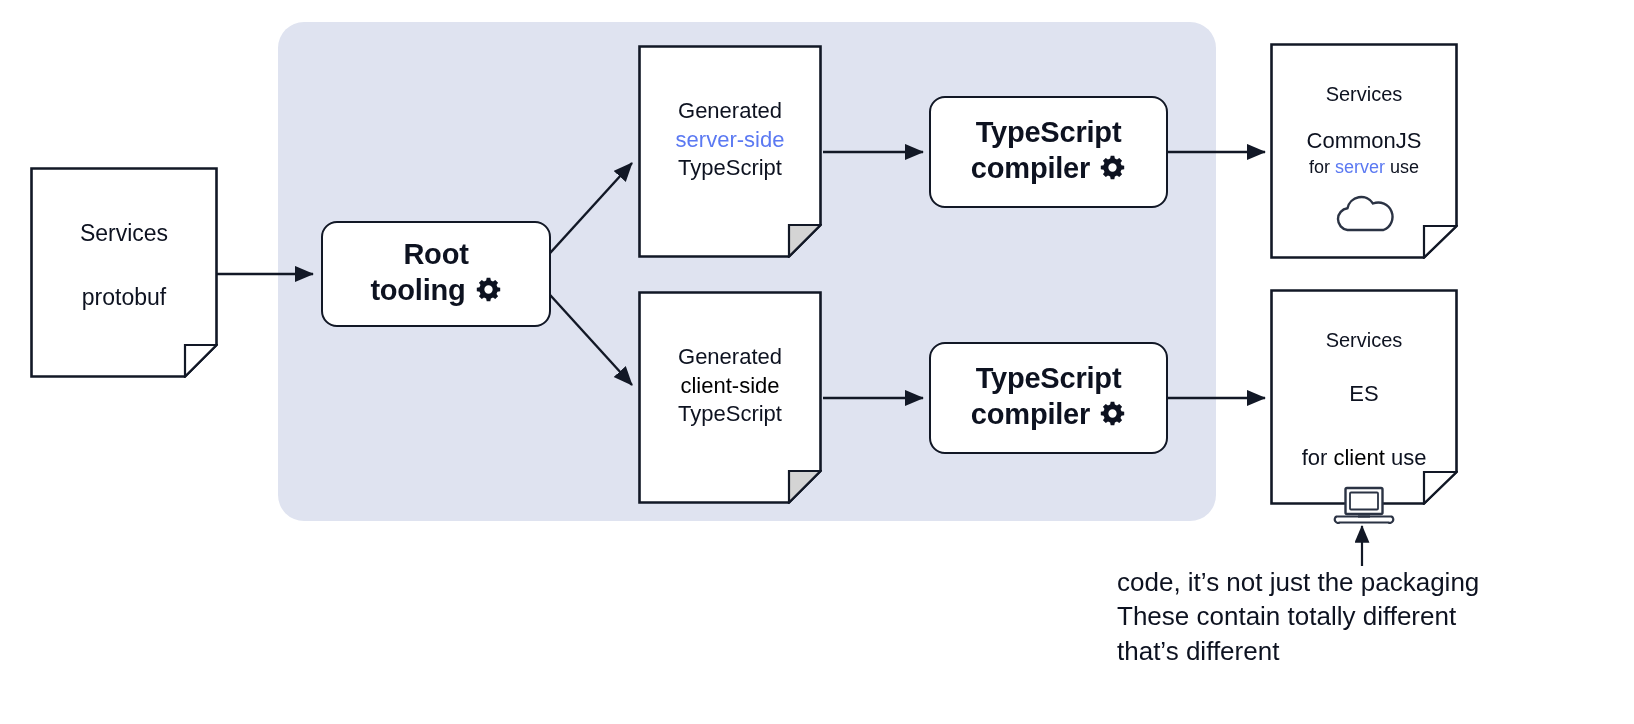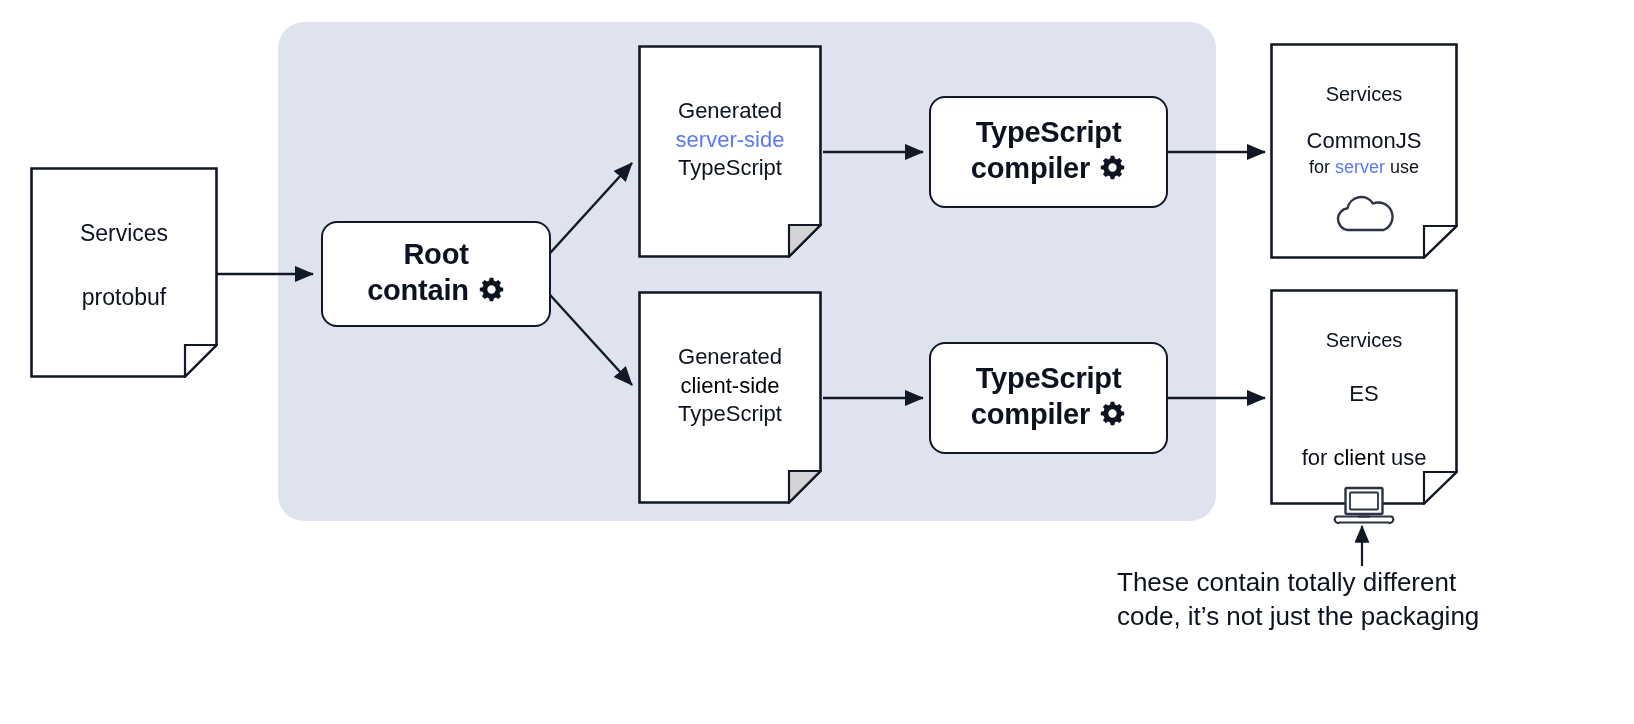--- a/index.html
+++ b/index.html
@@ -147,21 +147,21 @@
     </svg>
     <div class="doctext" style="font-size:23px; padding-bottom:14px;">
       <div class="line">Services</div>
       <div class="line" style="margin-top:34px;">protobuf</div>
     </div>
   </div>
 
   <div class="procbox" style="left:321px; top:221px; width:230px; height:106px;">
     <div class="ptext" style="font-size:29px;">
       <span>Root</span><br>
-      <span>contain</span><span class="gear" style="margin-left:9px;">
+      <span>tooling</span><span class="gear" style="margin-left:9px;">
         <svg width="27" height="27" viewBox="0 0 24 24" fill="#0d1220">
           <path d="M13.6 1.6h-3.2l-.5 2.5a8.3 8.3 0 0 0-1.9.8L6 3.5 3.5 6l1.4 2a8.3 8.3 0 0 0-.8 1.9l-2.5.5v3.2l2.5.5c.2.67.47 1.3.8 1.9L3.5 18 6 20.5l2-1.4c.6.33 1.23.6 1.9.8l.5 2.5h3.2l.5-2.5a8.3 8.3 0 0 0 1.9-.8l2 1.4 2.5-2.5-1.4-2c.33-.6.6-1.23.8-1.9l2.5-.5v-3.2l-2.5-.5a8.3 8.3 0 0 0-.8-1.9l1.4-2L18 3.5l-2 1.4a8.3 8.3 0 0 0-1.9-.8zM12 8.3a3.7 3.7 0 1 1 0 7.4 3.7 3.7 0 0 1 0-7.4z"></path>
         </svg>
       </span>
     </div>
   </div>
 
   <div class="doc" style="left:638px; top:45px; width:184px; height:213px;">
     <svg class="docsvg" width="184" height="213" viewBox="0 0 184 213">
       <path d="M1.5,1.5 H182.5 V180 L151,211.5 H1.5 Z" fill="#ffffff" stroke="#121826" stroke-width="2.6" stroke-linejoin="miter"></path>
@@ -243,17 +243,18 @@
           <rect x="12.5" y="3" width="37" height="26" rx="1.5" fill="#ffffff" stroke="#2b3344" stroke-width="2.4"></rect>
           <rect x="17" y="7.5" width="28" height="17" rx="1" fill="#ffffff" stroke="#2b3344" stroke-width="1.8"></rect>
           <path d="M3.5,31.5 H58.5 A3.2,3.2 0 0 1 55.3,37.5 H6.7 A3.2,3.2 0 0 1 3.5,31.5 Z" fill="#ffffff" stroke="#2b3344" stroke-width="2.2" stroke-linejoin="round"></path>
           <path d="M25,31.5 H37" stroke="#2b3344" stroke-width="2.2"></path>
         </svg>
       </div>
     </div>
   </div>
 
   <div class="note" style="left:1117px; top:565px; width:470px; font-size:26px;">
+    <span class="nline">code, it’s not just the packaging</span>
     <span class="nline">These contain totally different</span>
-    <span class="nline">code, it’s not just the packaging</span>
+    <span class="nline">that’s different</span>
   </div>
 
 </div>
 
 </body></html>

